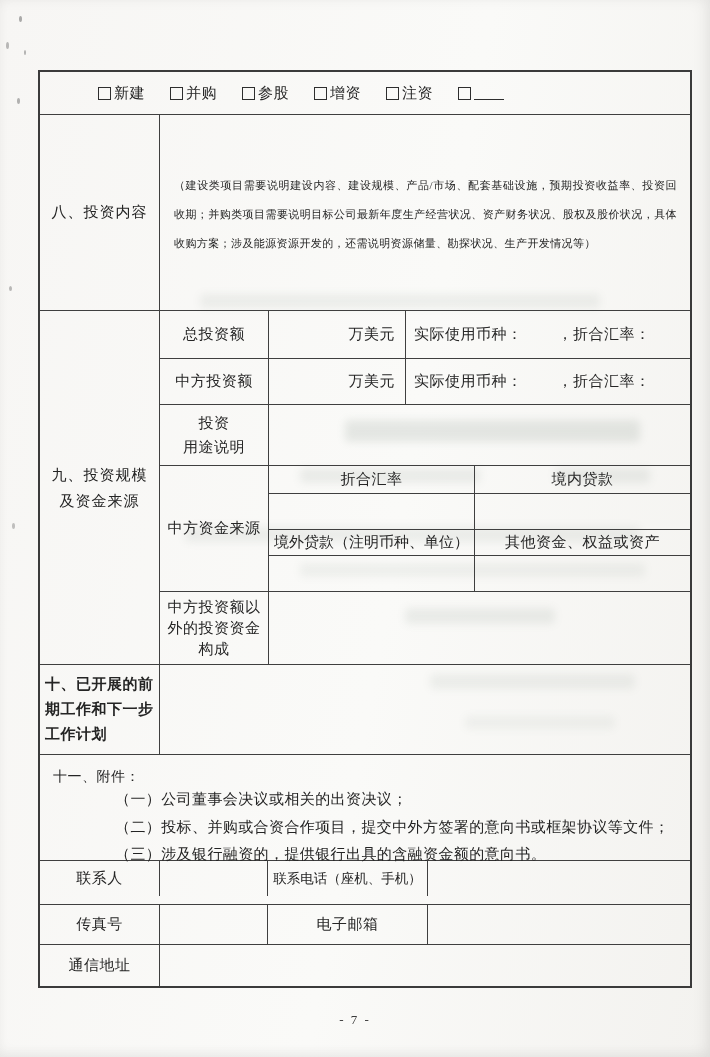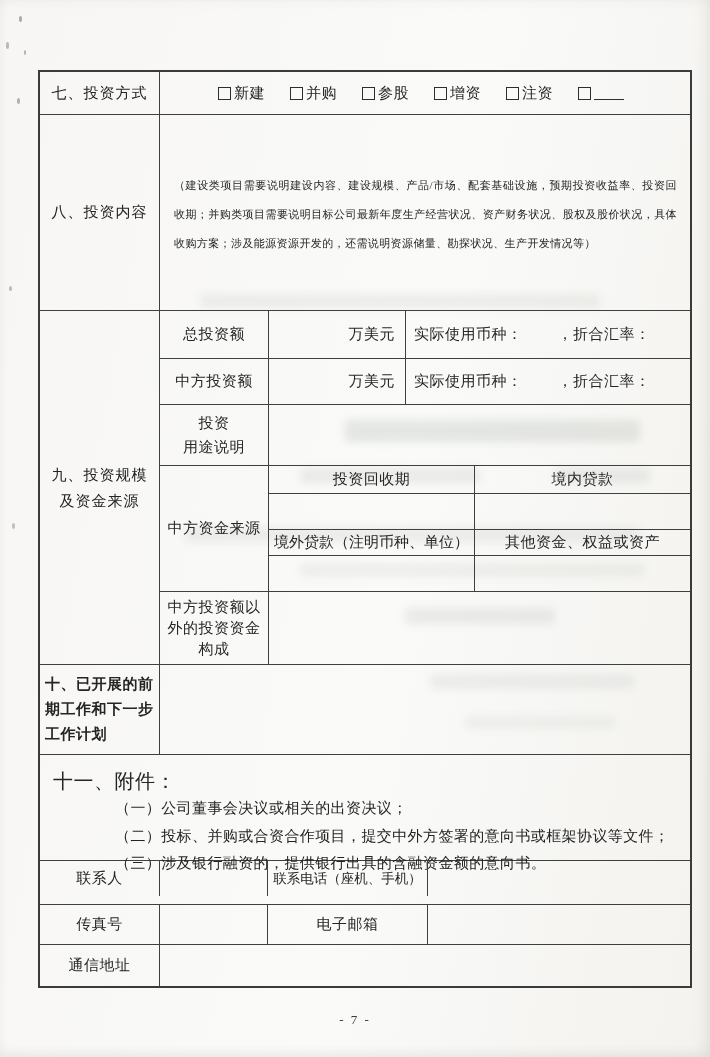--- a/index.html
+++ b/index.html
@@ -67,21 +67,21 @@
   .note{ padding:56px 13px 0 14px; }
   .note p{ font-size:11px; line-height:29px; letter-spacing:0.4px; text-align:justify; color:#242424; }
 
   
   .unitcell{ display:flex; align-items:center; justify-content:flex-end; padding-right:10px; }
   .curcell{ display:flex; align-items:center; padding-left:8px; }
   .gap35{ display:inline-block; width:35px; }
 
   
   .attach{ padding:13px 14px 0 13px; }
-  .attach .title{ font-size:20px; letter-spacing:0.5px; }
+  .attach .title{ font-size:14px; letter-spacing:0.5px; }
   .attach .item{ font-size:15px; line-height:27.5px; letter-spacing:0.4px; margin-left:62px; }
 
   .phlabel{ font-size:13.5px; letter-spacing:0; }
 
   .pageno{
     position:absolute; left:0; top:1012px; width:100%;
     text-align:center; font-size:13px; letter-spacing:2px; color:#3a3a3a;
     font-family:"Liberation Serif","DejaVu Serif",serif;
   }
 
@@ -106,23 +106,20 @@
   <div class="ghost" style="left:555px;top:468px;width:95px;height:15px;opacity:.12;"></div>
   <div class="ghost" style="left:185px;top:527px;width:455px;height:15px;opacity:.11;"></div>
   <div class="ghost" style="left:300px;top:563px;width:345px;height:14px;opacity:.09;"></div>
   <div class="ghost" style="left:405px;top:608px;width:150px;height:16px;opacity:.12;"></div>
   <div class="ghost" style="left:430px;top:674px;width:205px;height:15px;opacity:.10;"></div>
   <div class="ghost" style="left:465px;top:716px;width:150px;height:13px;opacity:.08;"></div>
 
   <div class="tbl">
 
     <div class="r h-method">
-      <div class="c w-label cc">
-        <span class="rowlabel">七、投资方式</span>
-      </div>
       <div class="c flex opts t">
         <span class="opt">
           <span class="cb"></span>
           <span>新建</span>
         </span>
         <span class="opt">
           <span class="cb"></span>
           <span>并购</span>
         </span>
         <span class="opt">
@@ -185,21 +182,21 @@
         <div class="sr" style="height:61px;">
           <div class="c w-name cc ml t" style="line-height:24px;">投资
 用途说明</div>
           <div class="c flex"></div>
         </div>
 
         <div class="sr" style="height:126px;">
           <div class="c w-name cc t">中方资金来源</div>
           <div class="c flex col">
             <div class="sr" style="height:27px;">
-              <div class="c w-fund cc t">投资回收期</div>
+              <div class="c w-fund cc t">折合汇率</div>
               <div class="c flex cc t">境内贷款</div>
             </div>
             <div class="sr" style="height:36px;">
               <div class="c w-fund"></div>
               <div class="c flex"></div>
             </div>
             <div class="sr" style="height:26px;">
               <div class="c w-fund cc t" style="letter-spacing:0;text-align:right;">境外贷款（注明币种、单位）</div>
               <div class="c flex cc t">其他资金、权益或资产</div>
             </div>

